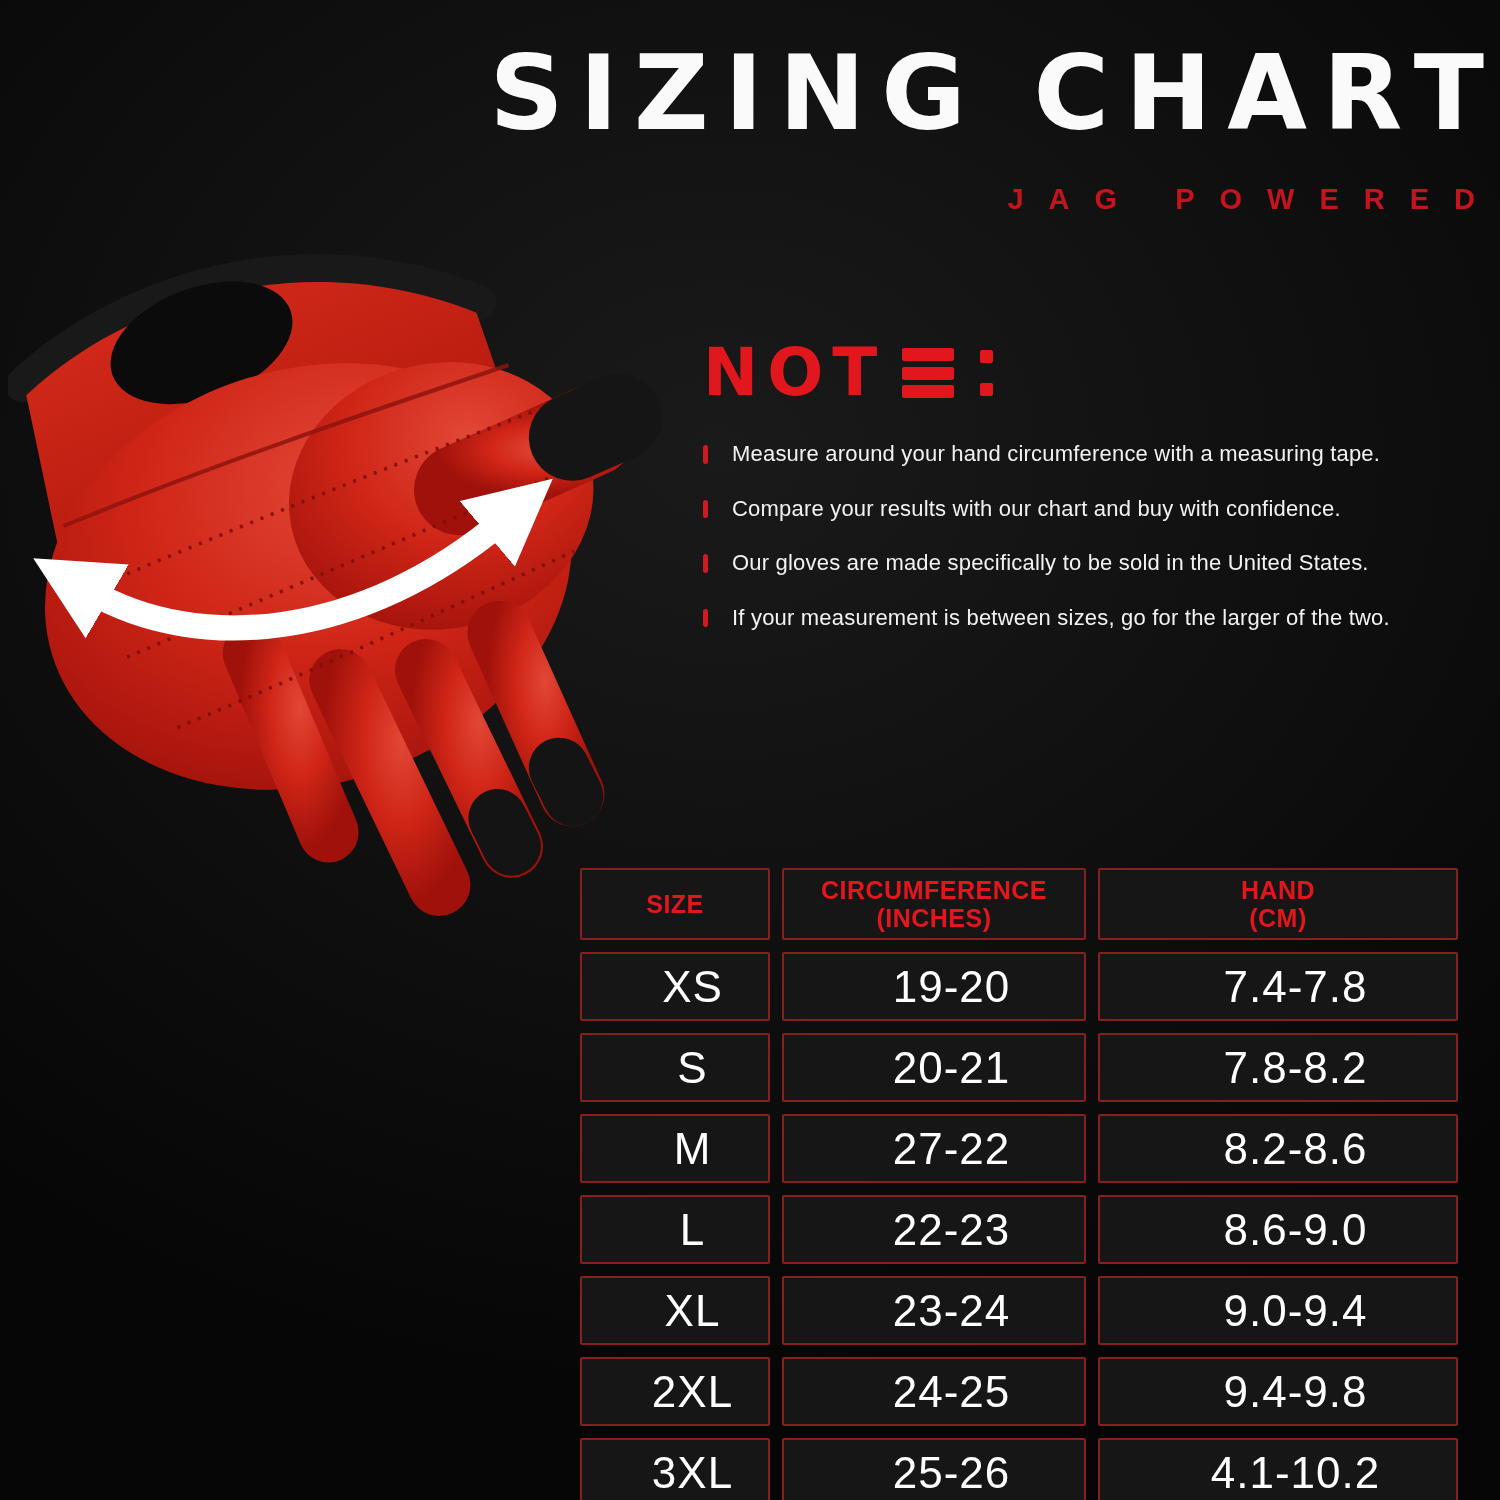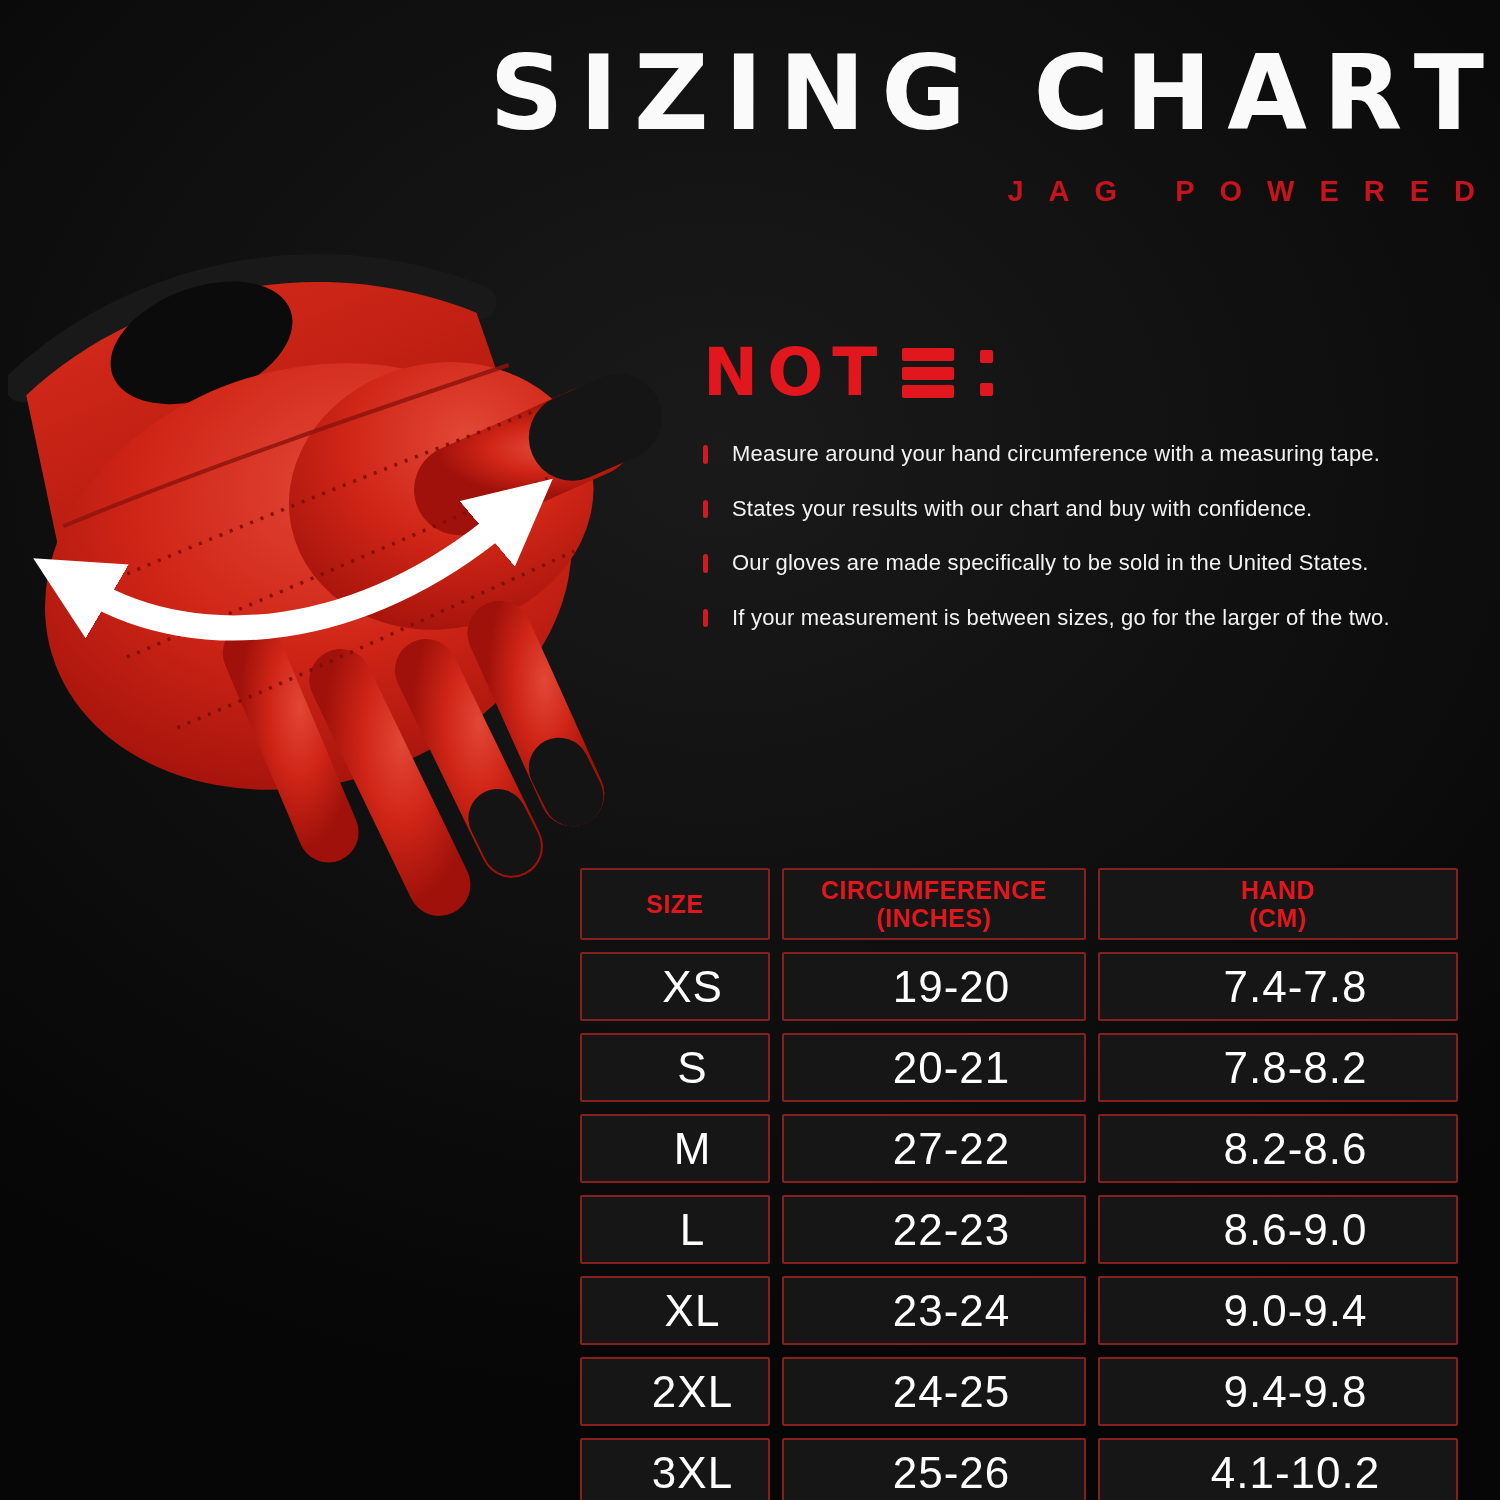--- a/index.html
+++ b/index.html
@@ -24,21 +24,21 @@
   .title{
     font-family:"DejaVu Sans", sans-serif;
     font-size:103px;
     font-weight:800;
     letter-spacing:16px;
     color:#fafafa;
     line-height:1.0;
     text-transform:uppercase;
   }
   .subtitle{
-    margin-top:30px;
+    margin-top:38px;
     font-size:29px;
     font-weight:700;
     letter-spacing:25px;
     padding-left:25px;
     color:#c5141d;
   }
   
   .glove{position:absolute;left:8px;top:222px;width:665px;height:705px;}
   
   .note{position:absolute;left:703px;top:340px;width:775px;}
@@ -150,21 +150,21 @@
           <span></span>
         </span>
     </div>
     <div class="note-list">
         <div class="bullet">
           <span class="bbar"></span>
           <span class="btext">Measure around your hand circumference with a measuring tape.</span>
         </div>
         <div class="bullet">
           <span class="bbar"></span>
-          <span class="btext">States your results with our chart and buy with confidence.</span>
+          <span class="btext">Compare your results with our chart and buy with confidence.</span>
         </div>
         <div class="bullet">
           <span class="bbar"></span>
           <span class="btext">Our gloves are made specifically to be sold in the United States.</span>
         </div>
         <div class="bullet">
           <span class="bbar"></span>
           <span class="btext">If  your measurement is between sizes, go for the larger of the two.</span>
         </div>
       </div>

